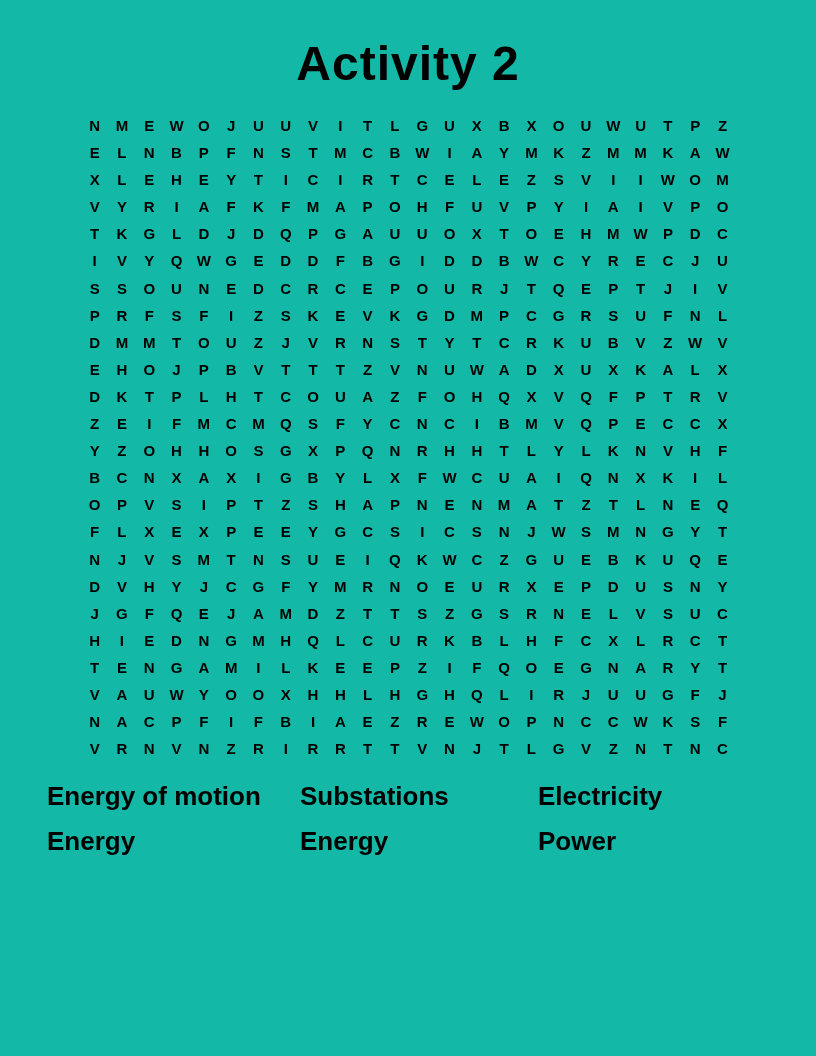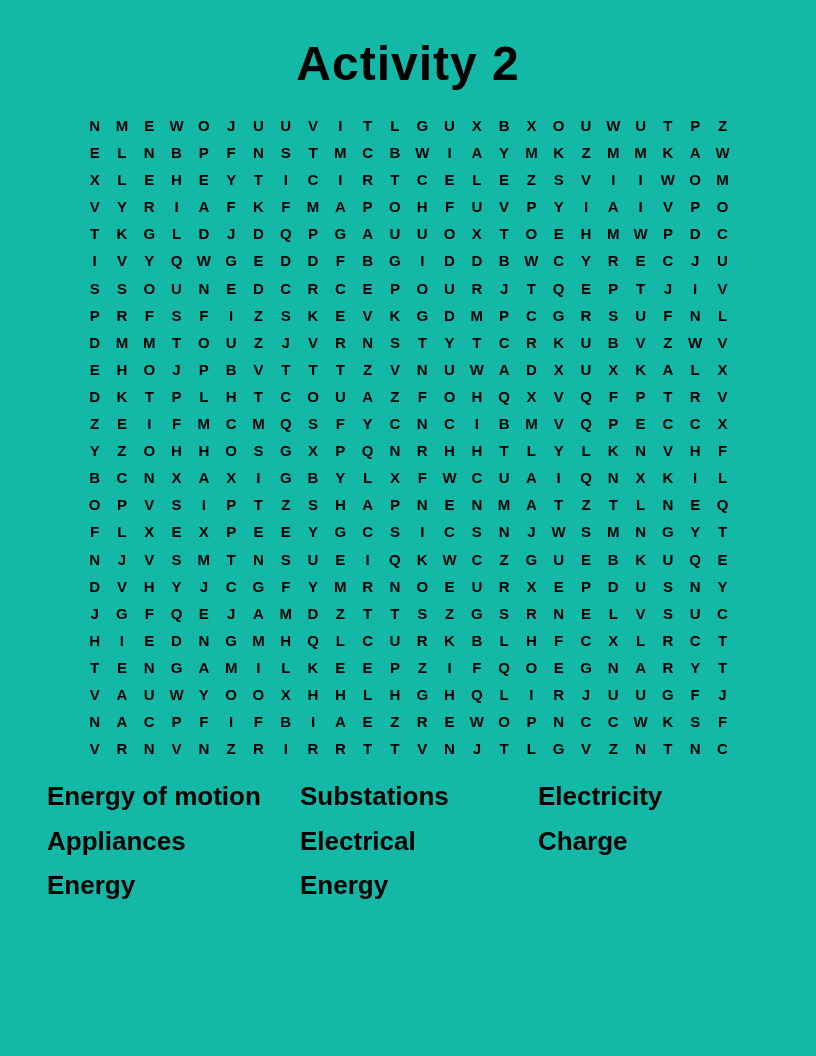--- a/index.html
+++ b/index.html
@@ -648,26 +648,24 @@
       <span class="grid-cell">V</span>
       <span class="grid-cell">Z</span>
       <span class="grid-cell">N</span>
       <span class="grid-cell">T</span>
       <span class="grid-cell">N</span>
       <span class="grid-cell">C</span>
     </div>
   <div class="wordbank">
       <div class="wb-col wb-col-0">
         <div class="wb-word">Energy of motion</div>
-        <div class="wb-word">Appliances</div>
         <div class="wb-word">Energy</div>
       </div>
       <div class="wb-col wb-col-1">
         <div class="wb-word">Substations</div>
-        <div class="wb-word">Electrical</div>
         <div class="wb-word">Energy</div>
       </div>
       <div class="wb-col wb-col-2">
         <div class="wb-word">Electricity</div>
-        <div class="wb-word">Charge</div>
+        <div class="wb-word">Power</div>
       </div>
     </div>
 </div>
 
 </body></html>

